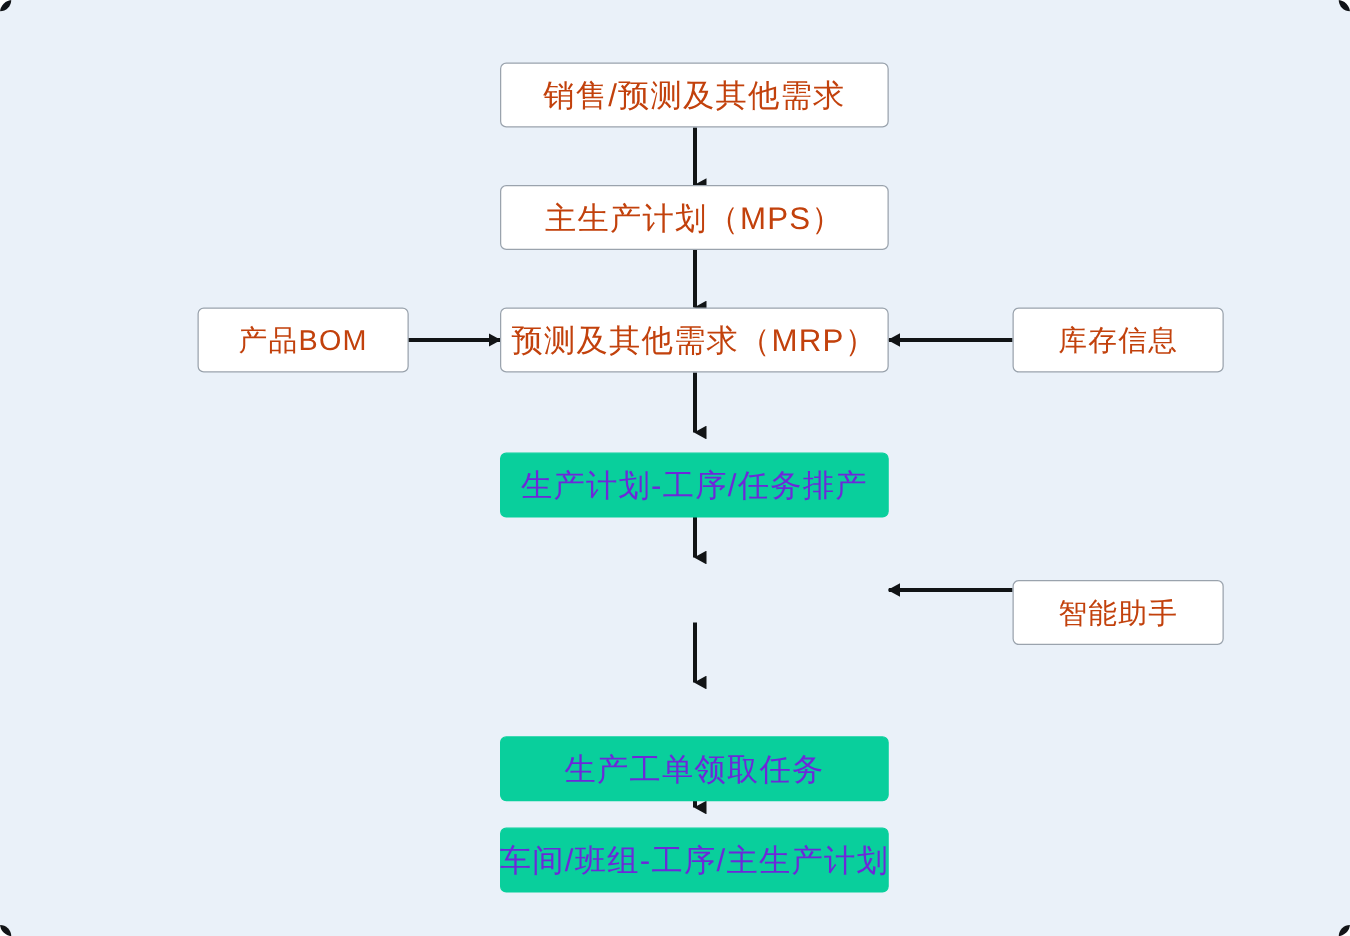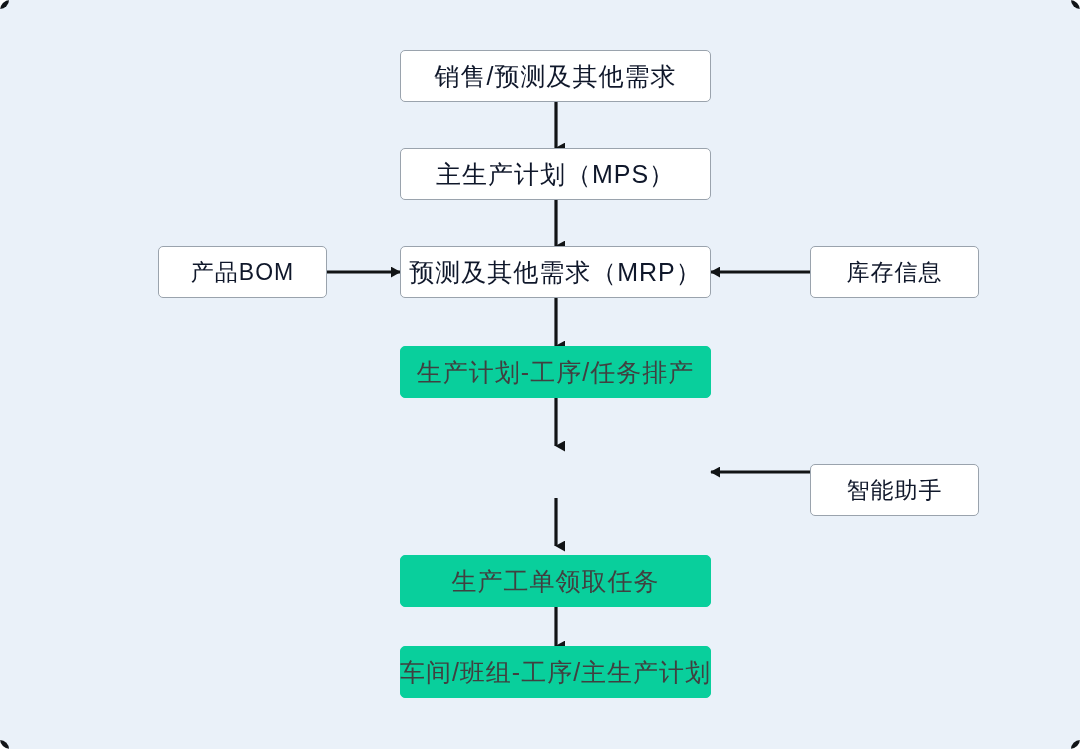--- a/index.html
+++ b/index.html
@@ -40,26 +40,27 @@
     display: flex;
     align-items: center;
     justify-content: center;
     border-radius: 5px;
     letter-spacing: 1px;
     white-space: nowrap;
   }
   .node.white {
     background: #ffffff;
     border: 1.6px solid #9aa3ad;
-    color: #0f172a;
+    color: #c2410c;
   }
   .node.green {
     background: #09cf9c;
     border: 1.6px solid #09cf9c;
-    color: #404040;
+    color: #6d28d9;
+    margin-top: 16px;
   }
   .node.main {
     left: 400px;
     width: 311px;
     height: 52px;
     font-size: 25px;
   }
   .node.side {
     width: 169px;
     height: 52px;
@@ -138,21 +139,21 @@
 
   <div class="node main green" style="top:346px">
     <span>生产计划-工序/任务排产</span>
   </div>
 
 
   <div class="node side right white" style="top:464px">
     <span>智能助手</span>
   </div>
 
-  <div class="node main green" style="top:555px">
+  <div class="node main green" style="top:573px">
     <span>生产工单领取任务</span>
   </div>
 
   <div class="node main green" style="top:646px">
     <span>车间/班组-工序/主生产计划</span>
   </div>
 
 </div>
 
 </body></html>

